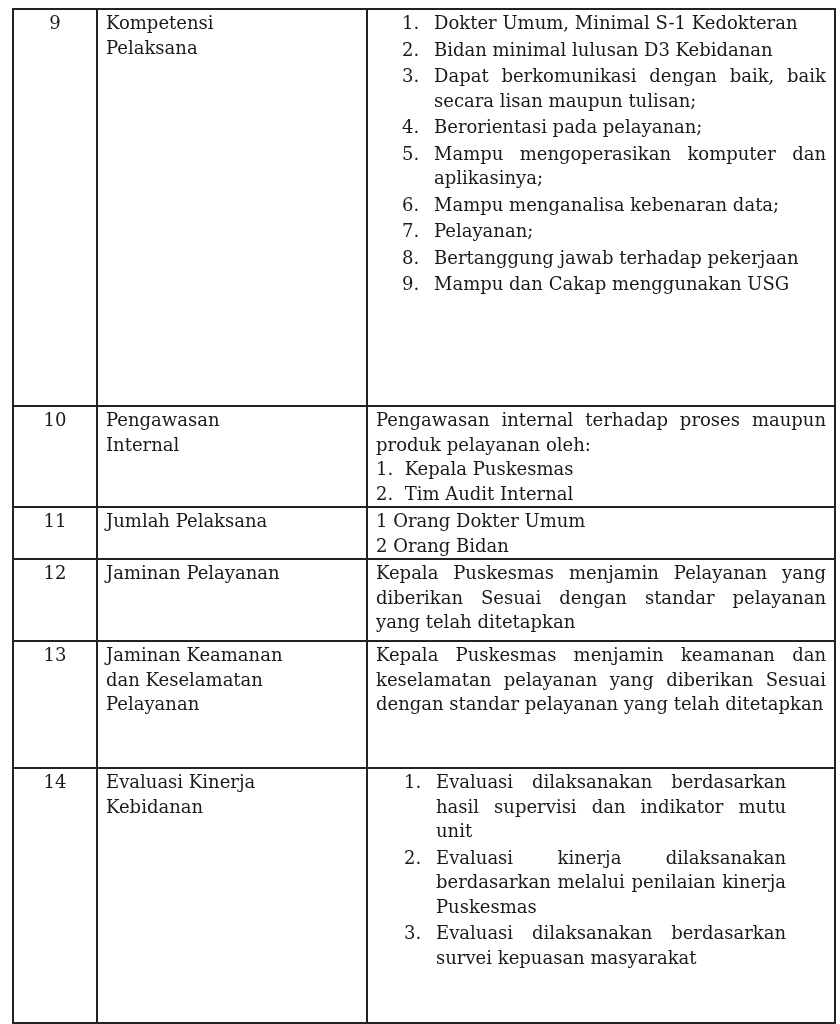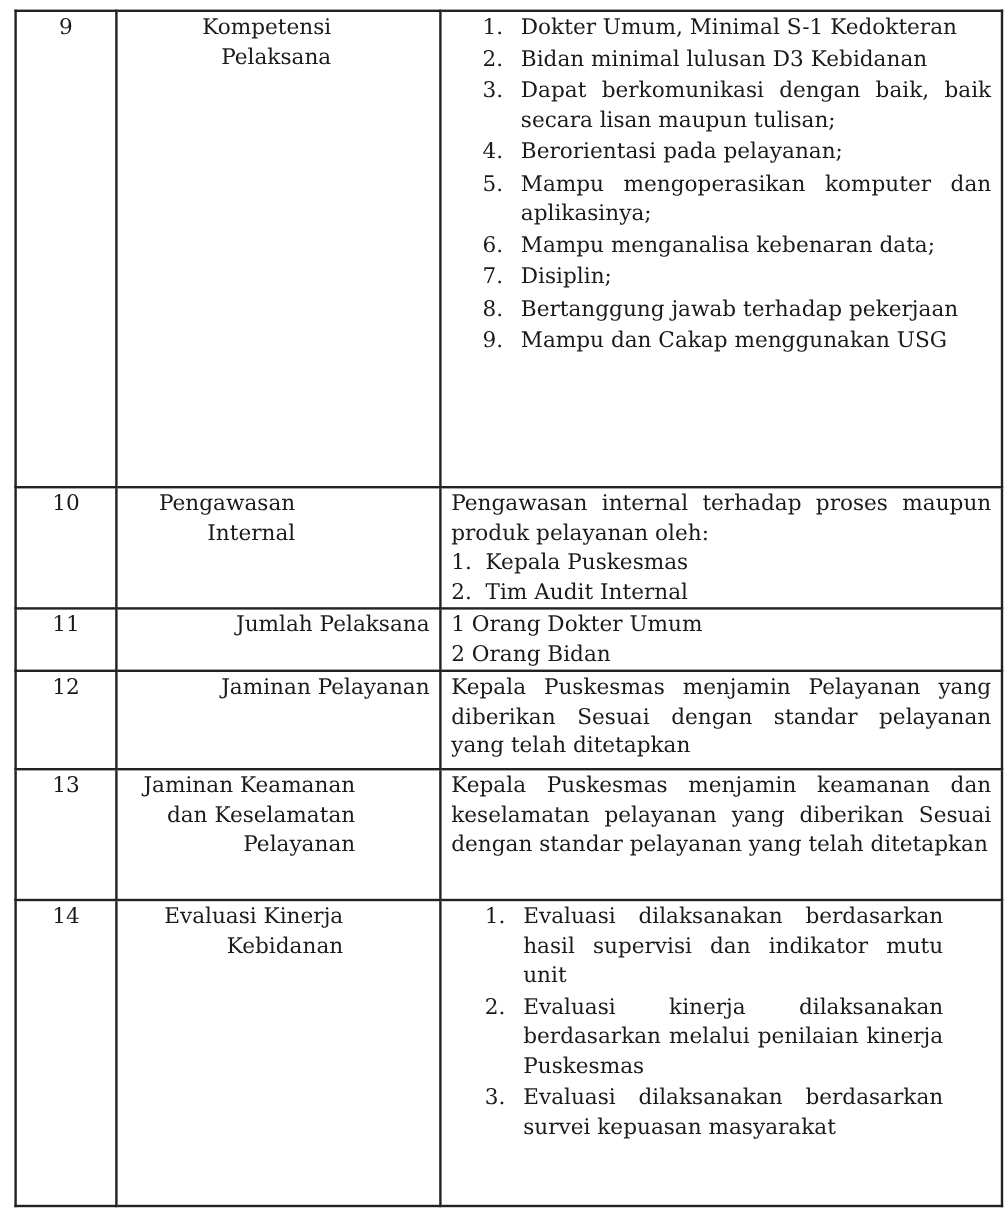--- a/index.html
+++ b/index.html
@@ -1,48 +1,48 @@
 <!DOCTYPE html>
 <html><head>
 <meta charset="utf-8">
 <style>
   html, body { margin:0; padding:0; background:#ffffff; }
   body { width:840px; height:1024px; position:relative; overflow:hidden;
          font-family:"DejaVu Serif", serif; color:#1a1a1a; }
   table { position:absolute; left:12px; top:8px; width:820px; border-collapse:collapse; table-layout:fixed; }
   td { border:2px solid #222; vertical-align:top; font-size:18px; line-height:24.5px; padding:1px 8px 0 8px; }
   td.no { width:66px; text-align:center; }
-  td.label { width:252px;text-align:right; }
+  td.label { width:252px; }
   td.content { width:450px; }
   ol { margin:0; padding:0 0 0 38px; list-style:none; counter-reset:item; }
   ol li { position:relative; text-align:justify; text-align-last:left; margin-bottom:2px; }
   ol li .num { position:absolute; left:-32px; }
   .just { text-align:justify; }
   .r9 { height:397px; } .r10 { height:98px; } .r11 { height:48px;padding-left:21px; }
-  .r12 { height:82px; } .r13 { height:109px;padding-left:27px; } .r14 { height:255px;margin-top:40px; }
+  .r12 { height:82px; } .r13 { height:127px;padding-left:27px; } .r14 { height:255px;margin-top:40px; }
 </style>
 </head>
 <body>
 
 <table>
   <tbody>
       <tr class="r9">
     <td class="no">9</td>
     <td class="label">
           <div style="width:170px">Kompetensi Pelaksana</div>
         </td>
     <td class="content">
       <ol style="padding-left:58px">
         <li><span class="num">1.</span><span>Dokter Umum, Minimal S-1 Kedokteran</span></li>
         <li><span class="num">2.</span><span>Bidan minimal lulusan D3 Kebidanan</span></li>
         <li><span class="num">3.</span><span>Dapat berkomunikasi dengan baik, baik secara lisan maupun tulisan;</span></li>
         <li><span class="num">4.</span><span>Berorientasi pada pelayanan;</span></li>
         <li><span class="num">5.</span><span>Mampu mengoperasikan komputer dan aplikasinya;</span></li>
         <li><span class="num">6.</span><span>Mampu menganalisa kebenaran data;</span></li>
-        <li><span class="num">7.</span><span>Disiplin;</span></li>
+        <li><span class="num">7.</span><span>Pelayanan;</span></li>
         <li><span class="num">8.</span><span>Bertanggung jawab terhadap pekerjaan</span></li>
         <li><span class="num">9.</span><span>Mampu dan Cakap menggunakan USG</span></li>
       </ol>
     </td>
   </tr>
   <tr class="r10">
     <td class="no">10</td>
     <td class="label">
           <div style="width:140px">Pengawasan Internal</div>
         </td>

